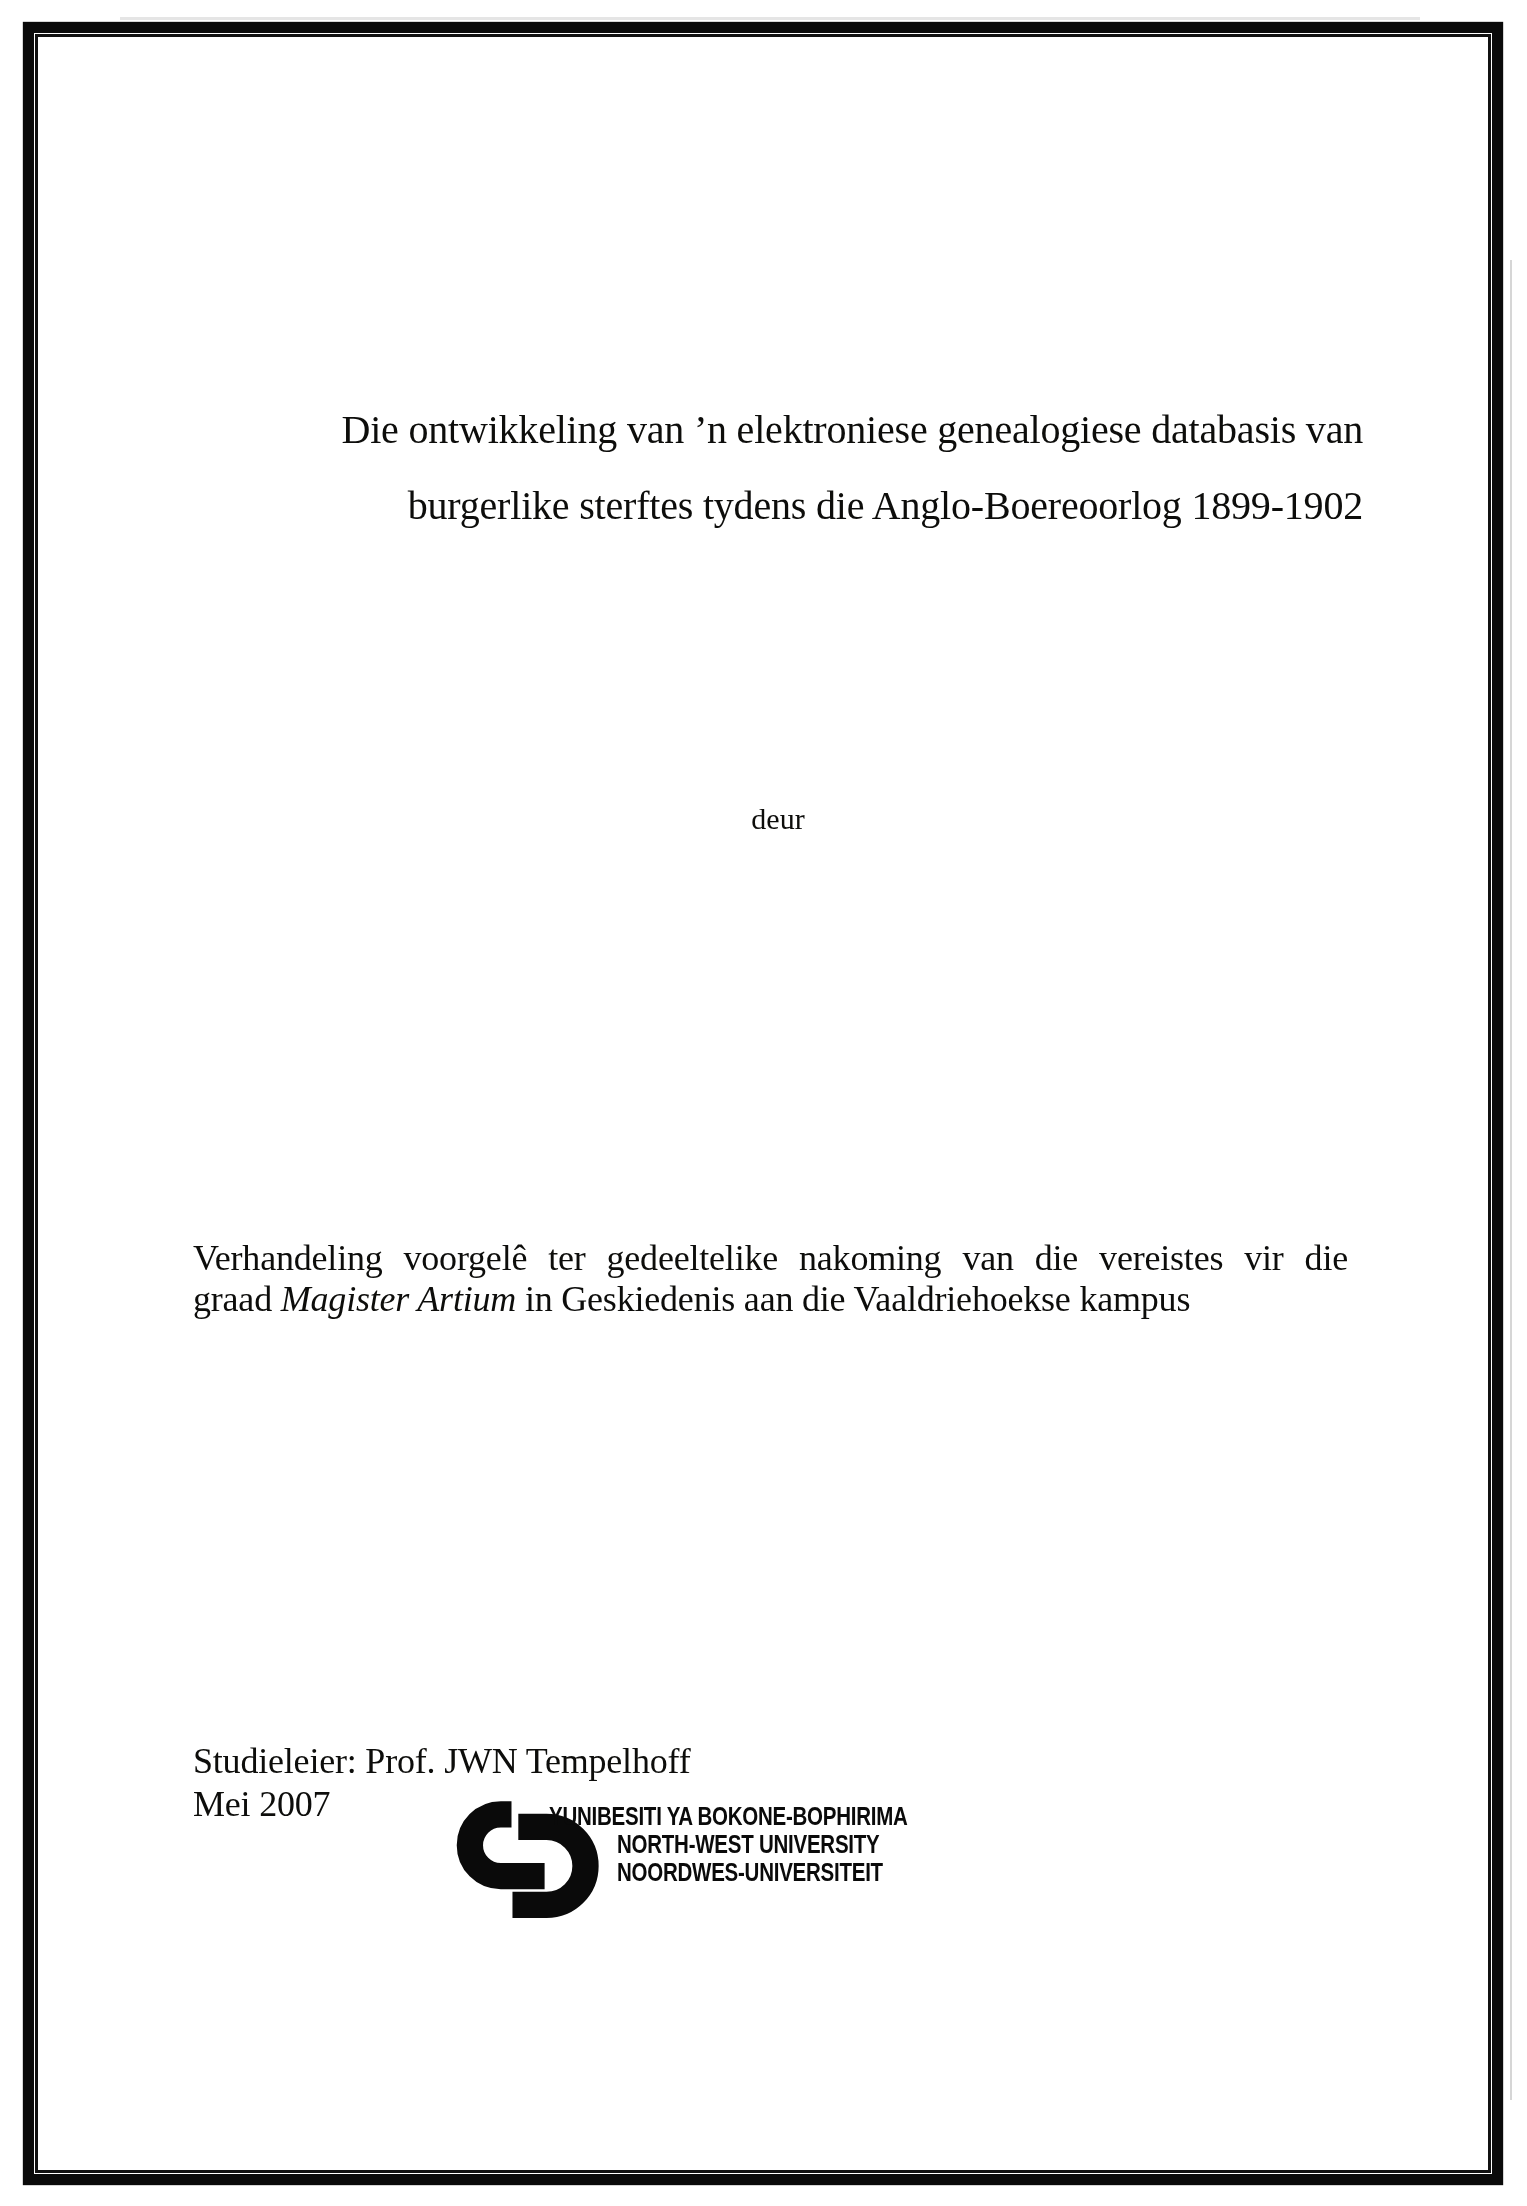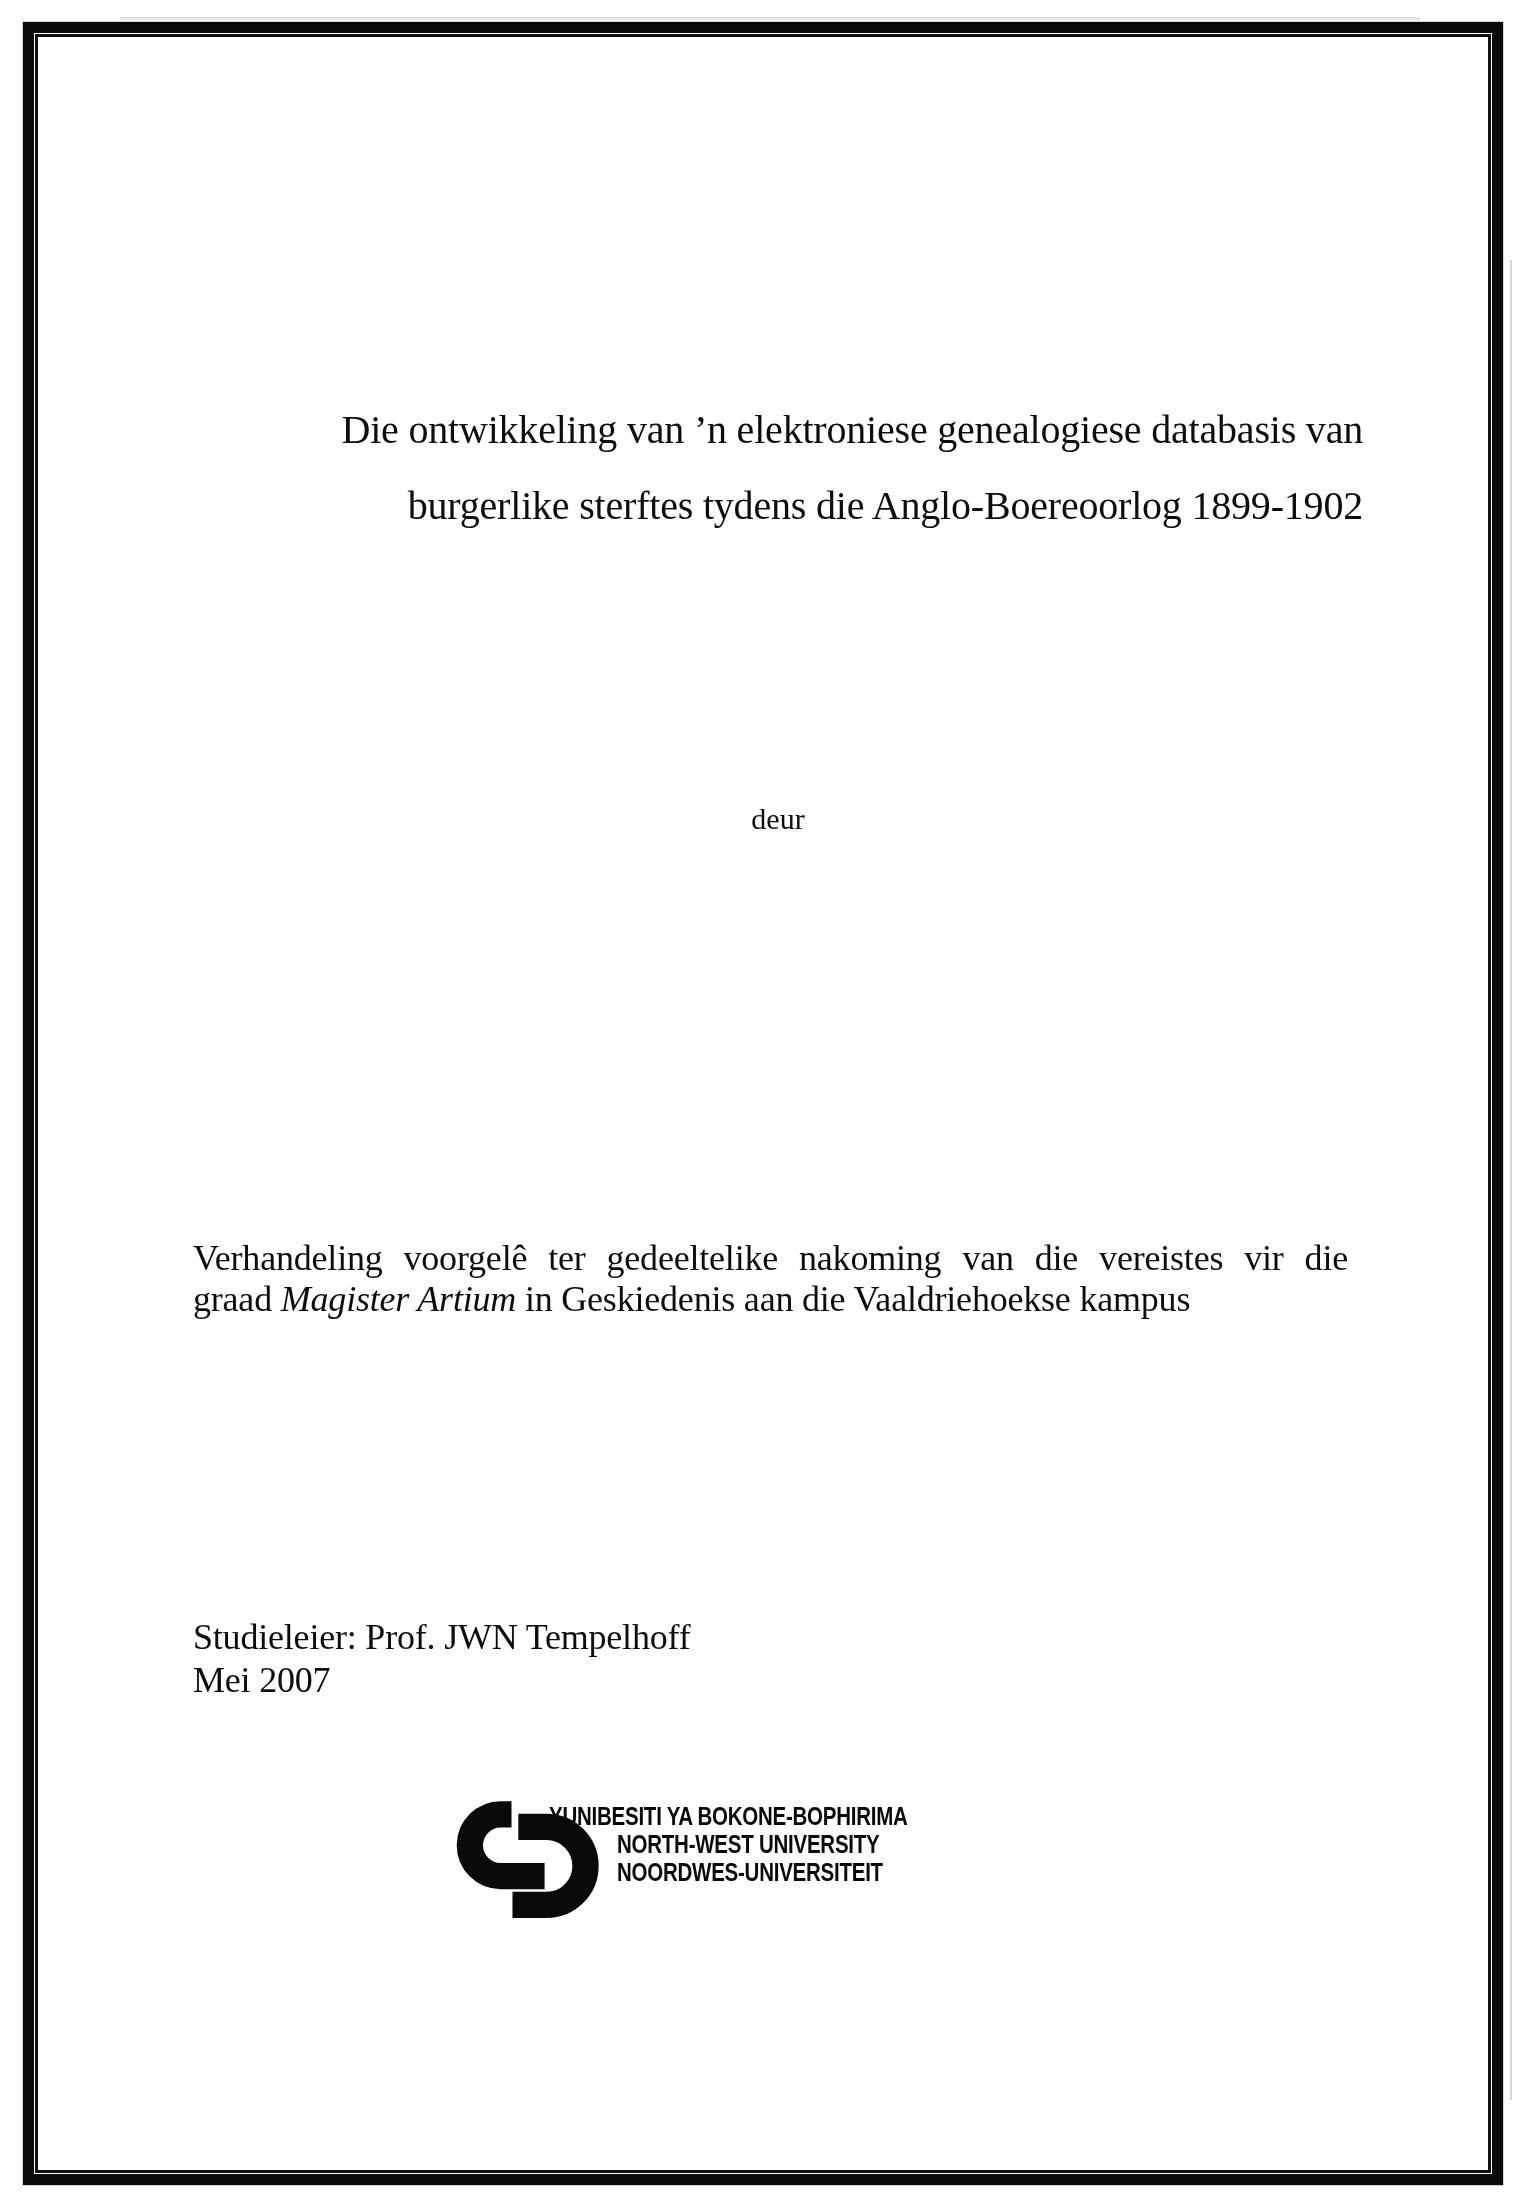--- a/index.html
+++ b/index.html
@@ -90,21 +90,21 @@
   .degree-line-justified {
     text-align: justify;
     text-align-last: justify;
   }
   .degree-block em {
     font-style: italic;
   }
   .supervisor-block {
     position: absolute;
     left: 193px;
-    top: 1616px;
+    top: 1740px;
     width: 1155px;
     font-size: 36px;
     line-height: 43px;
     letter-spacing: -0.2px;
   }
 
   
   .logo-mark {
     position: absolute;
     left: 456px;

